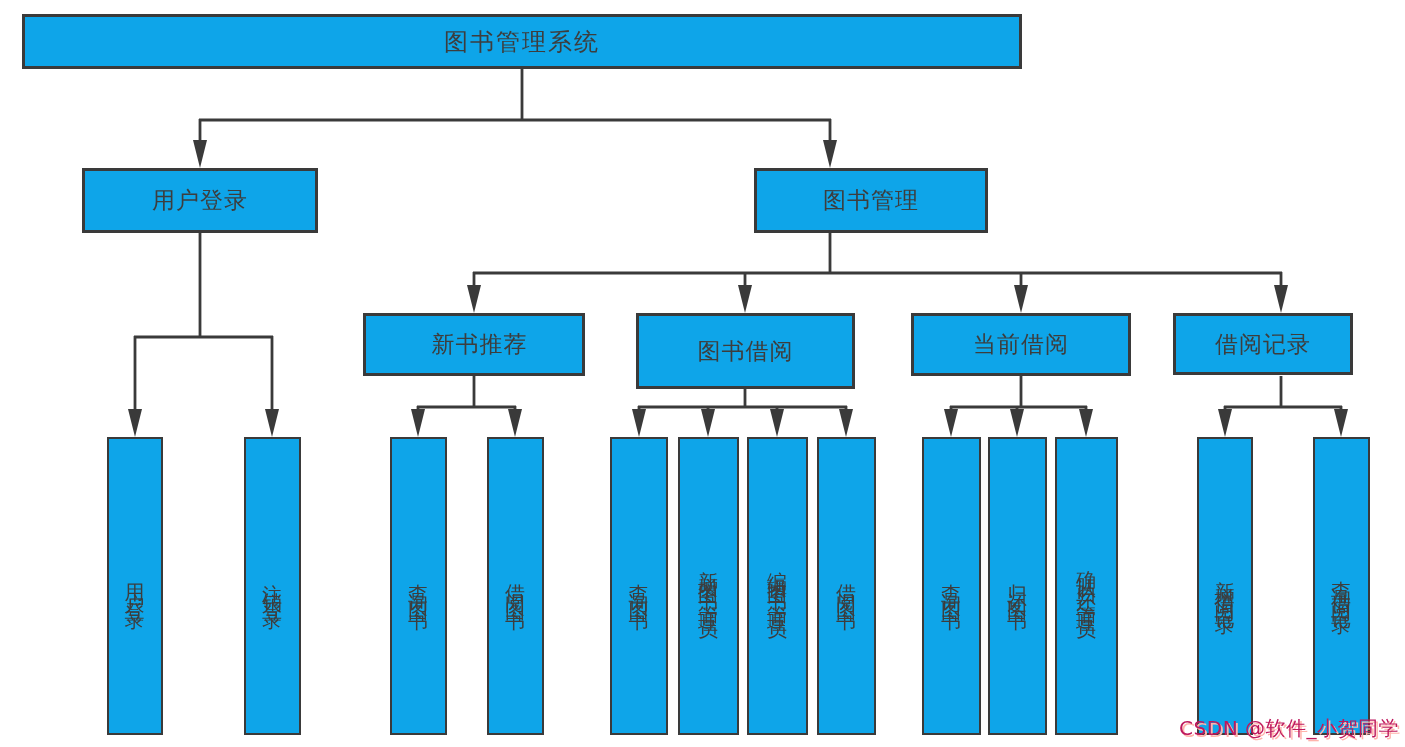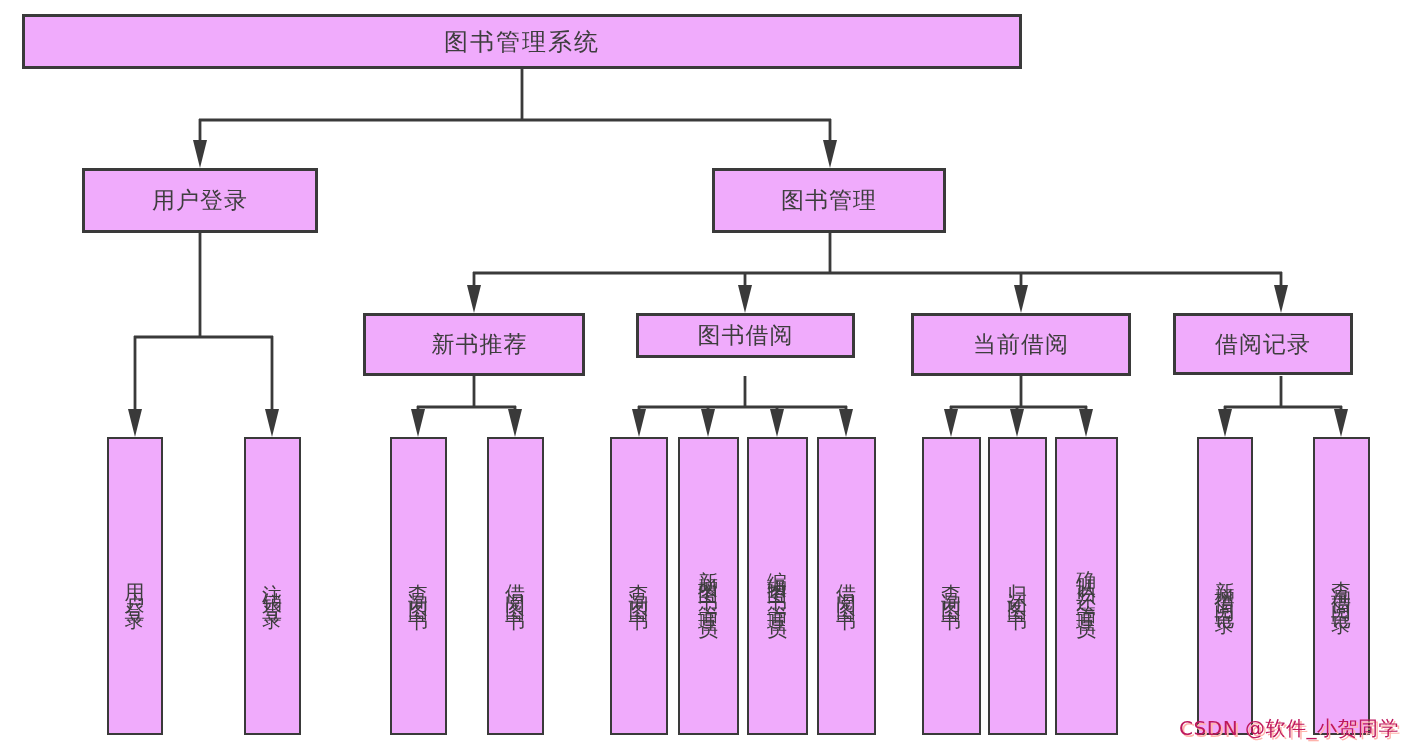--- a/index.html
+++ b/index.html
@@ -18,21 +18,21 @@
   .connectors {
     position: absolute;
     left: 0;
     top: 0;
     width: 1405px;
     height: 747px;
     z-index: 0;
   }
   .node {
     position: absolute;
-    background: #f0abfc;
+    background: #0ea5e9;
     border: 3px solid #3a3a3a;
     box-sizing: border-box;
     display: flex;
     align-items: center;
     justify-content: center;
     color: #3d3d3d;
     z-index: 1;
   }
   .node.root-box {
     left: 22px; top: 14px; width: 1000px; height: 55px;
@@ -144,28 +144,28 @@
     </g>
   </svg>
 
   <div class="node root-box">
     <span>图书管理系统</span>
   </div>
 
   <div class="node branch" style="left:82px; top:168px; width:236px;">
     <span>用户登录</span>
   </div>
-  <div class="node branch" style="left:712px; top:168px; width:234px;">
+  <div class="node branch" style="left:754px; top:168px; width:234px;">
     <span>图书管理</span>
   </div>
 
   <div class="node branch" style="left:363px; top:313px; width:222px; height:63px;padding-left:11px;">
     <span>新书推荐</span>
   </div>
-  <div class="node branch" style="left:636px; top:313px; width:219px; height:45px;">
+  <div class="node branch" style="left:636px; top:313px; width:219px; height:76px;">
     <span>图书借阅</span>
   </div>
   <div class="node branch" style="left:911px; top:313px; width:220px; height:63px;">
     <span>当前借阅</span>
   </div>
   <div class="node branch" style="left:1173px; top:313px; width:180px; height:62px;">
     <span>借阅记录</span>
   </div>
 
   <div class="node leaf" style="left:107px; width:56px;">

